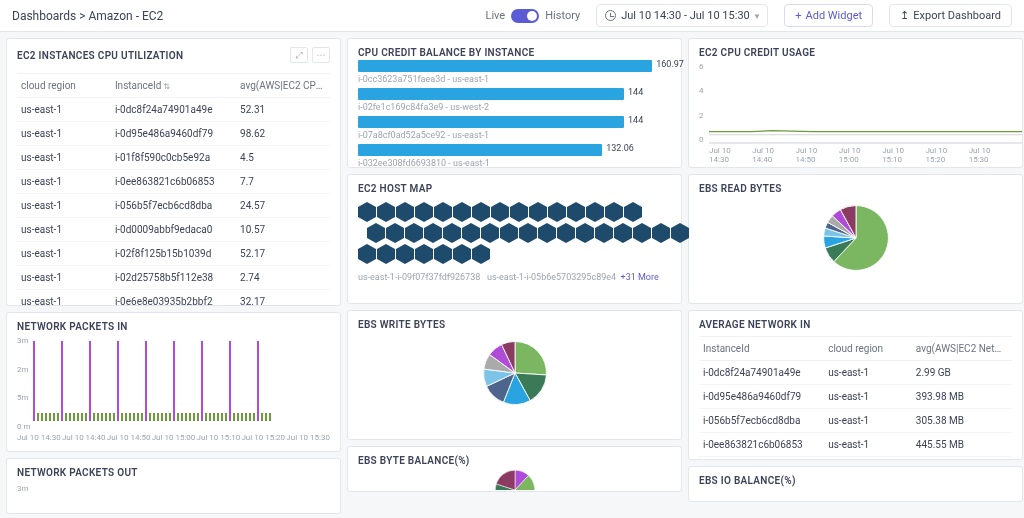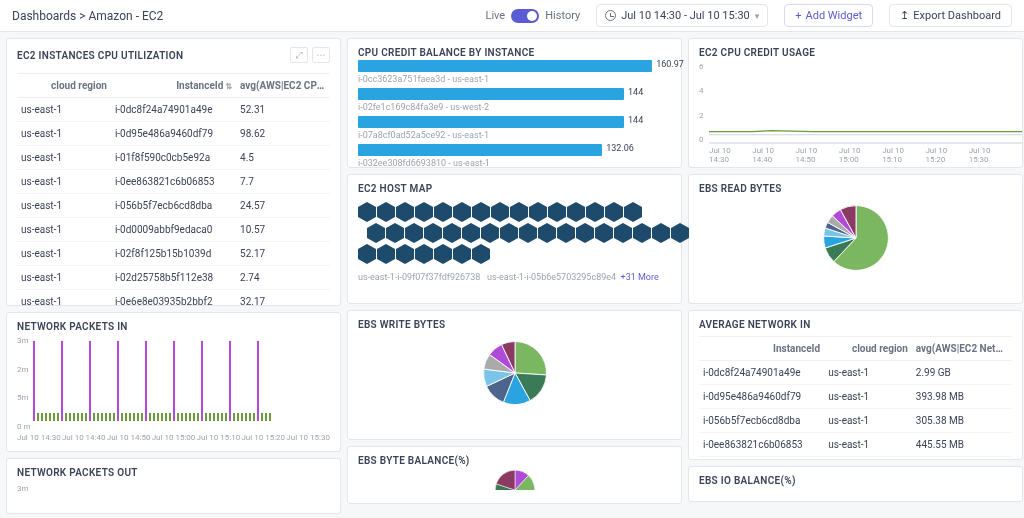--- a/index.html
+++ b/index.html
@@ -16,21 +16,21 @@
 .btn-primary{color:#5b5bd6;border-color:#d9d9f5}
 .btn-export{color:#3c4257}
 .grid{display:grid;grid-template-columns:335px 335px 335px;gap:6px;padding:6px;height:calc(518px - 32px);overflow:hidden}
 .col{display:flex;flex-direction:column;gap:6px}
 .card{background:#fff;border:1px solid #e3e6eb;border-radius:3px;padding:8px 10px}
 .card-title{font-size:10px;font-weight:600;letter-spacing:.3px;color:#3c4257;text-transform:uppercase}
 .card-header{display:flex;align-items:center;justify-content:space-between;margin-bottom:10px}
 .card-actions{display:flex;gap:4px}
 .icon-btn{width:18px;height:16px;border:1px solid #e3e6eb;border-radius:2px;display:flex;align-items:center;justify-content:center;cursor:pointer;font-size:9px;color:#9ca3af}
 table{width:100%;border-collapse:collapse;table-layout:fixed}
-th{text-align:right;font-size:10px;font-weight:700;color:#6b7280;padding:6px 4px;border-bottom:1px solid #eef0f3;border-top:1px solid #eef0f3;white-space:nowrap;overflow:hidden;text-overflow:ellipsis}
+th{text-align:left;font-size:10px;font-weight:400;color:#6b7280;padding:6px 4px;border-bottom:1px solid #eef0f3;border-top:1px solid #eef0f3;white-space:nowrap;overflow:hidden;text-overflow:ellipsis}
 th .sort{font-size:8px;margin-left:2px;color:#9ca3af}
 td{font-size:10px;color:#3c4257;padding:6px 4px;border-bottom:1px solid #f3f4f6;white-space:nowrap;overflow:hidden;text-overflow:ellipsis}
 .bars{margin-top:2px}
 .bar-row{margin-bottom:4px}
 .bar-track{position:relative;height:12px}
 .bar-fill{height:12px;background:#2aa4e0;border-radius:1px}
 .bar-val{position:absolute;left:calc(var(--w) + 4px);top:-1px;font-size:9px;font-weight:400;color:#3c4257}
 .bar-label{font-size:9px;color:#9ca3af;margin-top:2px}
 .linechart{position:relative;height:80px}
 .linechart svg{width:100%;height:100%}
@@ -335,21 +335,21 @@
             <path d="M20,20 L37.96448111170889,21.130229351527642 A18,18 0 0 1 28.671566133830872,35.773520240789544 Z" fill="#3b7a57" stroke="#fff" stroke-width=".5"></path>
             <path d="M20,20 L28.671566133830872,35.773520240789544 A18,18 0 0 1 13.373758051675793,36.73597674598852 Z" fill="#2aa4e0" stroke="#fff" stroke-width=".5"></path>
             <path d="M20,20 L13.373758051675793,36.73597674598852 A18,18 0 0 1 3.7131130556116467,27.664027248171305 Z" fill="#4d648d" stroke="#fff" stroke-width=".5"></path>
             <path d="M20,20 L3.7131130556116467,27.664027248171305 A18,18 0 0 1 2.141935376339397,17.74400179584252 Z" fill="#7cc3e8" stroke="#fff" stroke-width=".5"></path>
             <path d="M20,20 L2.141935376339397,17.74400179584252 A18,18 0 0 1 5.437694101250949,9.41986545873548 Z" fill="#aaa" stroke="#fff" stroke-width=".5"></path>
             <path d="M20,20 L5.437694101250949,9.41986545873548 A18,18 0 0 1 12.335972751828702,3.713113055611643 Z" fill="#b04bd9" stroke="#fff" stroke-width=".5"></path>
             <path d="M20,20 L12.335972751828702,3.713113055611643 A18,18 0 0 1 20.000000000000014,2 Z" fill="#8b3a62" stroke="#fff" stroke-width=".5"></path>
           </svg>
         </div>
     </div>
-    <div class="card" style="height:58px">
+    <div class="card" style="height:46px">
       <div class="card-title">EBS BYTE BALANCE(%)</div>
       <div class="pie-wrap" style="padding:2px 0">
           <svg id="byte-pie" width="44" height="22" viewBox="0 0 40 20">
             <path d="M20,20 L20,2 A18,18 0 0 1 32.32184790671639,6.878564706414592 Z" fill="#b04bd9" stroke="#fff" stroke-width=".5"></path>
             <path d="M20,20 L32.32184790671639,6.878564706414592 A18,18 0 0 1 36.28688694438836,27.66402724817131 Z" fill="#7bb661" stroke="#fff" stroke-width=".5"></path>
             <path d="M20,20 L36.28688694438836,27.66402724817131 A18,18 0 0 1 24.47641796896739,37.43449690031536 Z" fill="#2aa4e0" stroke="#fff" stroke-width=".5"></path>
             <path d="M20,20 L24.47641796896739,37.43449690031536 A18,18 0 0 1 9.419865458735485,34.56230589874905 Z" fill="#aaa" stroke="#fff" stroke-width=".5"></path>
             <path d="M20,20 L9.419865458735485,34.56230589874905 A18,18 0 0 1 2.880982706687238,14.43769410125094 Z" fill="#3b7a57" stroke="#fff" stroke-width=".5"></path>
             <path d="M20,20 L2.880982706687238,14.43769410125094 A18,18 0 0 1 19.999999999999996,2 Z" fill="#8b3a62" stroke="#fff" stroke-width=".5"></path>
           </svg>

